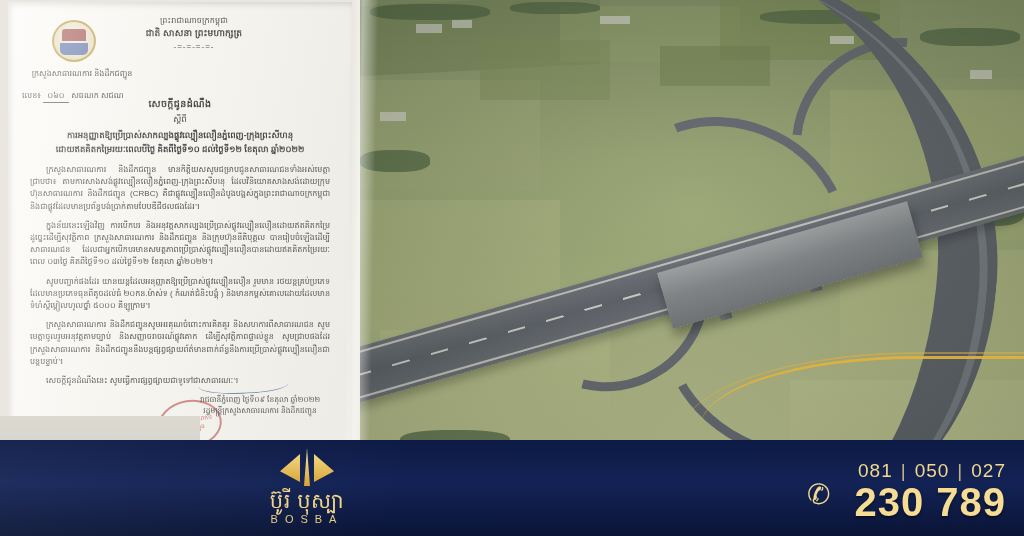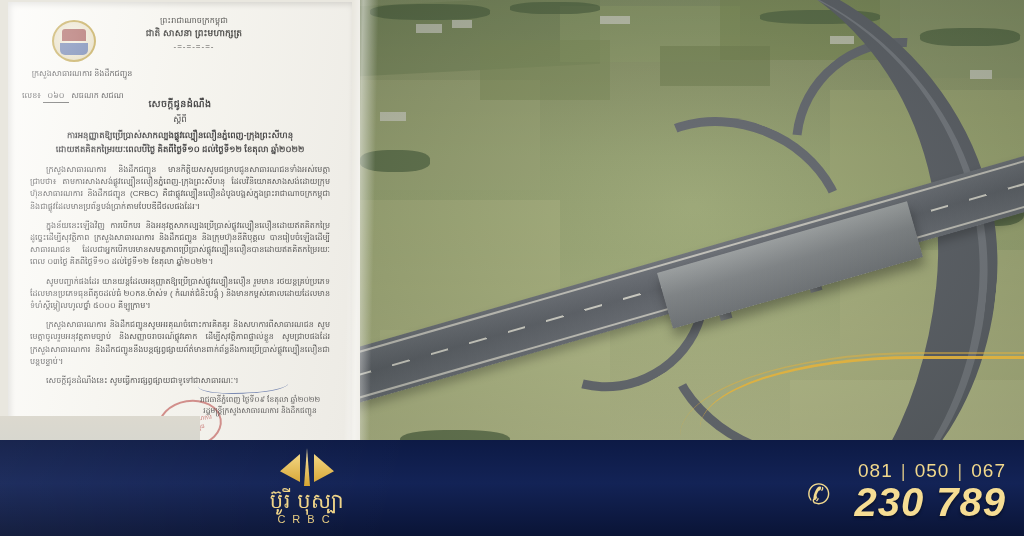--- a/index.html
+++ b/index.html
@@ -400,21 +400,20 @@
     font-size: 19px;
     letter-spacing: 1px;
   }
   .phone-row .sep { color: #f2d98c; opacity: .8; }
   .phone-big {
     font-size: 40px; font-weight: bold;
     color: #f6dd93;
     line-height: 40px;
     letter-spacing: 1px;
     text-shadow: 0 2px 3px rgba(0,0,0,.45);
-    font-style: italic;
   }
   .phone-icon {
     position: absolute; left: -48px; bottom: 10px;
     width: 34px; height: 34px;
     color: #f3da8f;
     font-size: 28px;
     line-height: 34px;
   }
   .phone-inner { position: relative; padding-left: 10px; }
 
@@ -546,32 +545,32 @@
     <div class="gold-swoosh2"></div>
     <div class="gold-swoosh"></div>
 
     <div class="logo-wrap">
       <div class="logo-mark">
         <div class="wing-l"></div>
         <div class="spire"></div>
         <div class="wing-r"></div>
       </div>
       <div class="logo-kh">ប៊ូរី បុស្បា</div>
-      <div class="logo-en">CRBC</div>
+      <div class="logo-en">BOSBA</div>
     </div>
 
 
     <div class="phone-block">
       <div class="phone-inner">
         <div class="phone-icon">✆</div>
         <div class="phone-row">
           <span>081</span>
           <span class="sep">|</span>
           <span>050</span>
           <span class="sep">|</span>
-          <span>067</span>
+          <span>027</span>
         </div>
         <div class="phone-big">230 789</div>
       </div>
     </div>
   </div>
 
 </div>
 
 </body></html>

